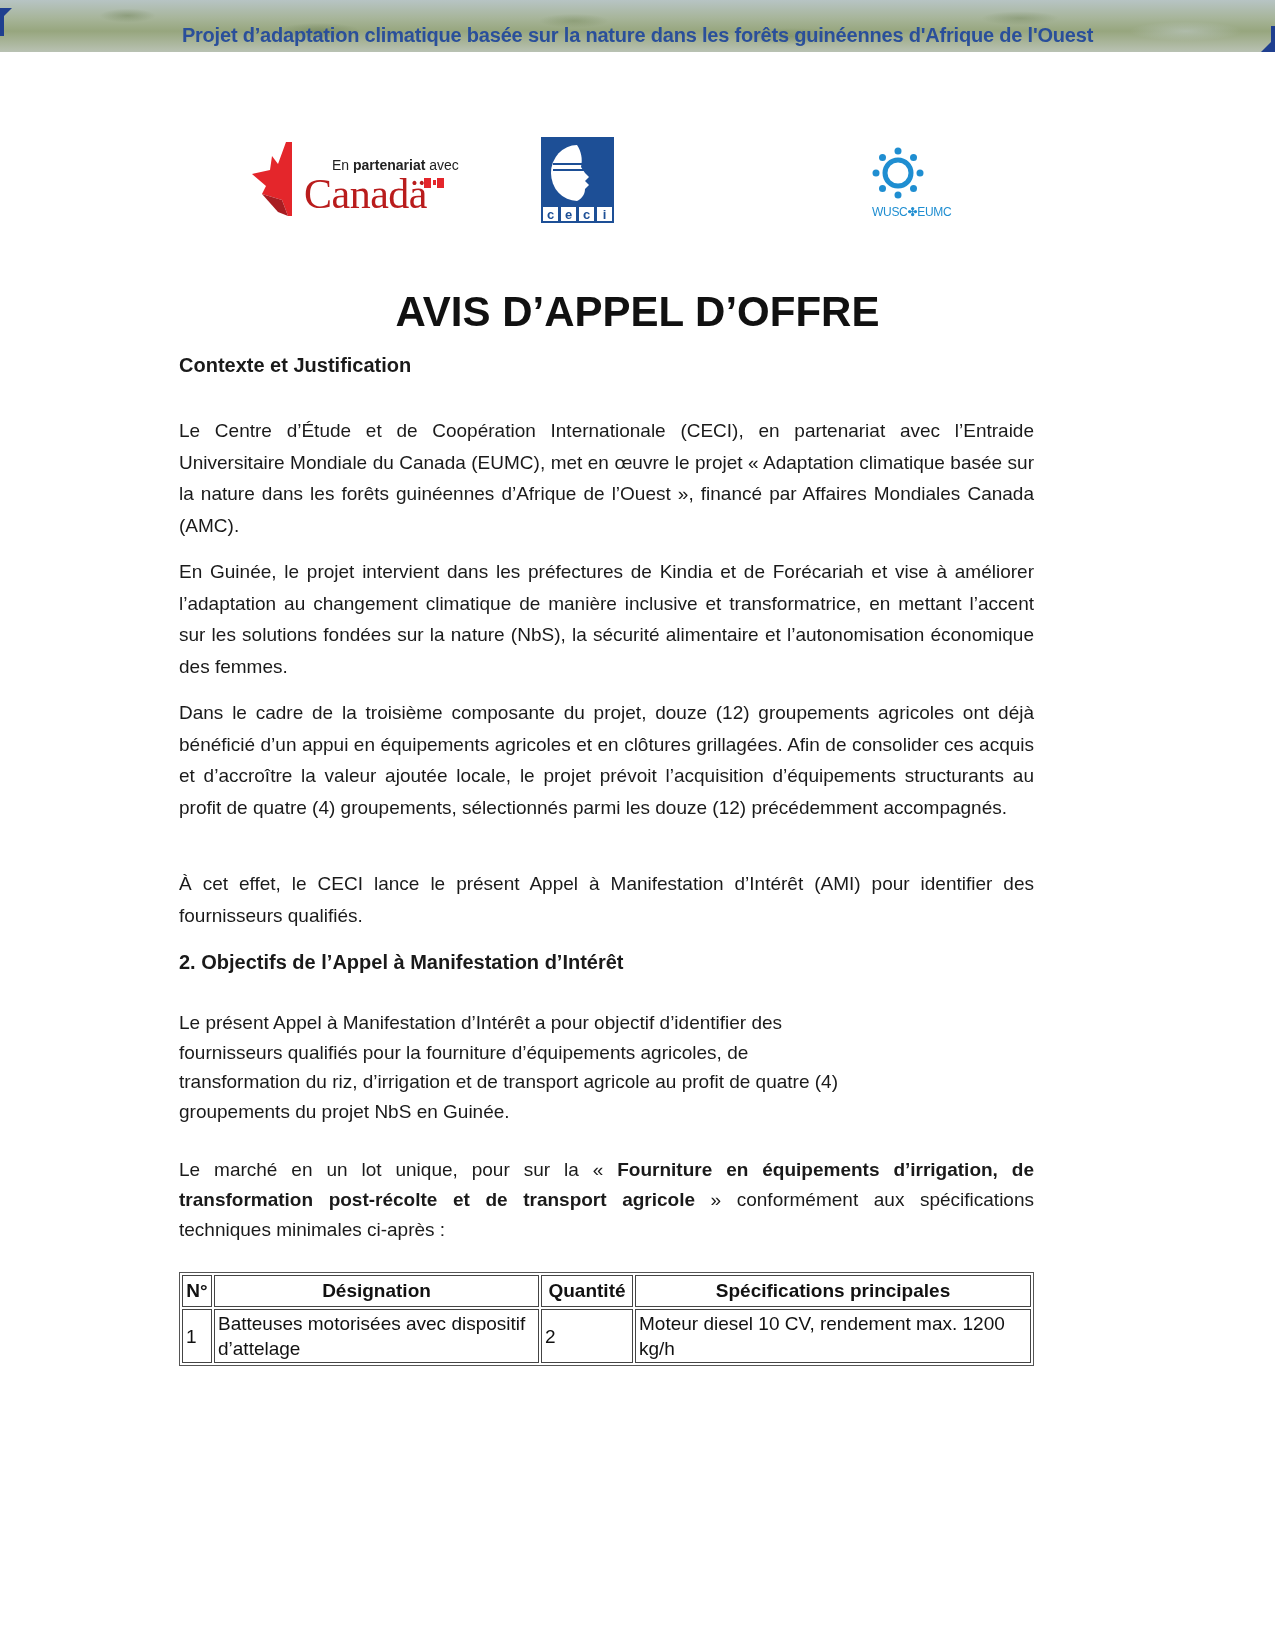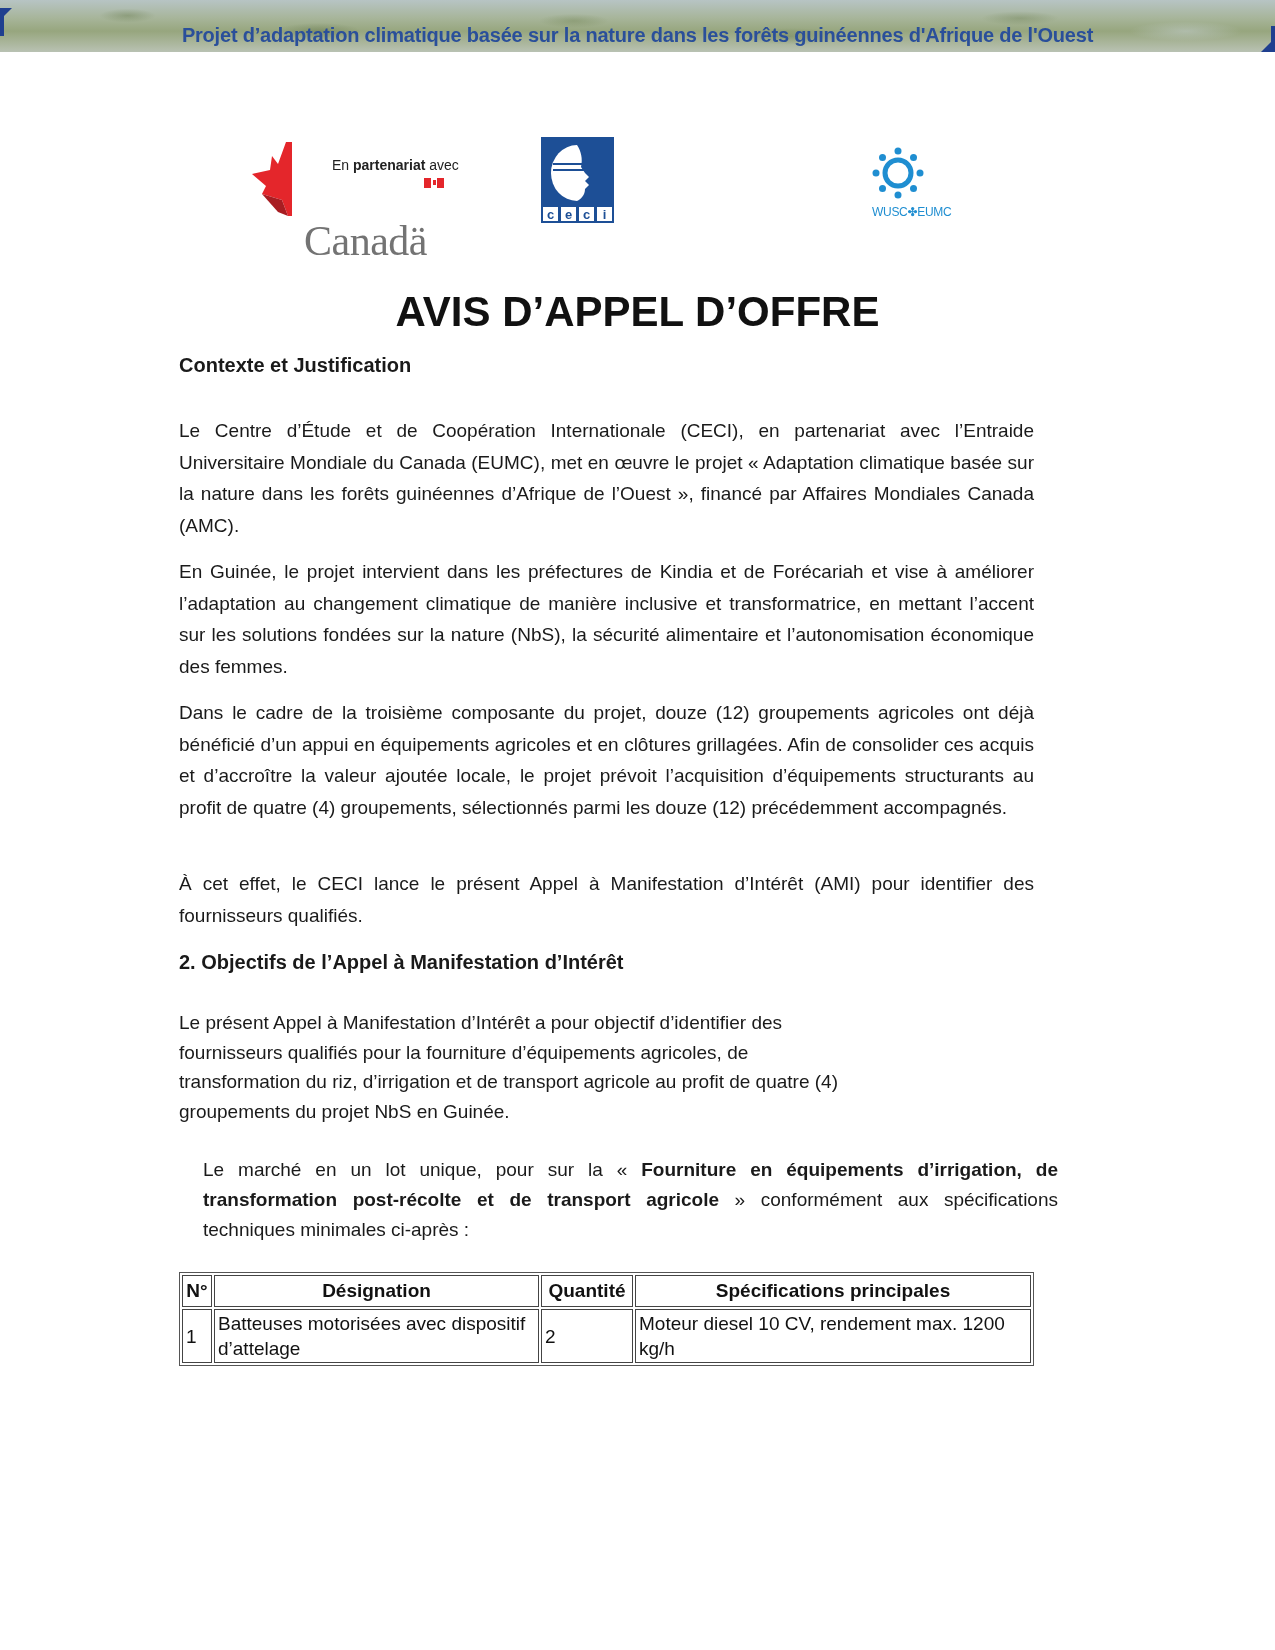--- a/index.html
+++ b/index.html
@@ -22,21 +22,21 @@
     border-top: 12px solid #1f3f8f; border-right: 12px solid transparent; }
   .corner-tl2 { position: absolute; left: 0; top: 8px; width: 4px; height: 28px; background: #1f3f8f; }
   .corner-br { position: absolute; right: 0; bottom: 0; width: 0; height: 0;
     border-bottom: 14px solid #1f3f8f; border-left: 14px solid transparent; }
   .corner-br2 { position: absolute; right: 0; bottom: 0; width: 4px; height: 26px; background: #1f3f8f; }
 
   .logo-canada { position: absolute; left: 246px; top: 140px; width: 200px; height: 80px; }
   .logo-canada .leaf { position: absolute; left: 2px; top: 2px; }
   .logo-canada .partner { position: absolute; left: 86px; top: 17px; font-size: 14px; color: #222; white-space: nowrap; }
   .logo-canada .partner b { font-weight: bold; }
-  .logo-canada .word { position: absolute; left: 58px; top: 30px; font-family: "Liberation Serif", serif; font-size: 42px; color: #737373; letter-spacing: -0.5px; margin-top: 47px; }
+  .logo-canada .word { position: absolute; left: 58px; top: 30px; font-family: "Liberation Serif", serif; font-size: 42px; color: #b91c1c; letter-spacing: -0.5px; }
   .logo-canada .flag { position: absolute; left: 178px; top: 38px; width: 20px; height: 10px; display: flex; }
   .logo-canada .flag span { flex: 1; }
 
   .logo-ceci { position: absolute; left: 541px; top: 137px; width: 73px; height: 86px; }
   .logo-wusc { position: absolute; left: 872px; top: 147px; width: 80px; height: 75px; text-align: left; }
   .logo-wusc .lbl { font-size: 12px; color: #1f8ed1; letter-spacing: -0.3px; margin-top: 2px; white-space: nowrap; }
 
   .doc-title { position: absolute; left: 0; right: 0; top: 288px; text-align: center; font-size: 42px; font-weight: bold; color: #111; }
 
   .content { position: absolute; left: 179px; width: 855px; font-size: 19px; line-height: 31.5px; color: #1a1a1a; }
@@ -135,21 +135,21 @@
 
 <div class="content h" style="top:947px;">2. Objectifs de l’Appel à Manifestation d’Intérêt</div>
 
 <div class="content" style="top:1008px; line-height:29.5px;">
   <div>Le présent Appel à Manifestation d’Intérêt a pour objectif d’identifier des</div>
   <div>fournisseurs qualifiés pour la fourniture d’équipements agricoles, de</div>
   <div>transformation du riz, d’irrigation et de transport agricole au profit de quatre (4)</div>
   <div>groupements du projet NbS en Guinée.</div>
 </div>
 
-<div class="content" style="top:1155px; line-height:30px;margin-left:24px;">
+<div class="content" style="top:1155px; line-height:30px;">
   <p><span>Le marché en un lot unique, pour sur la « </span><b>Fourniture en équipements d’irrigation, de transformation post-récolte et de transport agricole</b><span> » conformément aux spécifications techniques minimales ci-après :</span></p>
 </div>
 
 <div class="table-wrap">
   <table class="spec">
     <colgroup>
       <col style="width:30px">
         <col style="width:325px">
         <col style="width:92px">
         <col>

